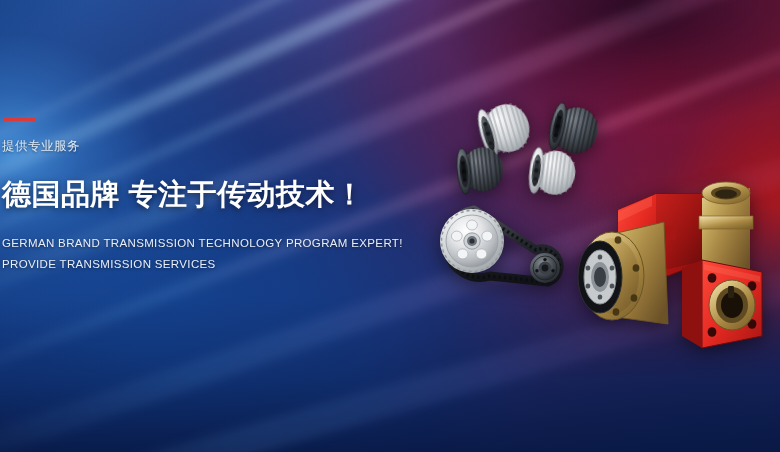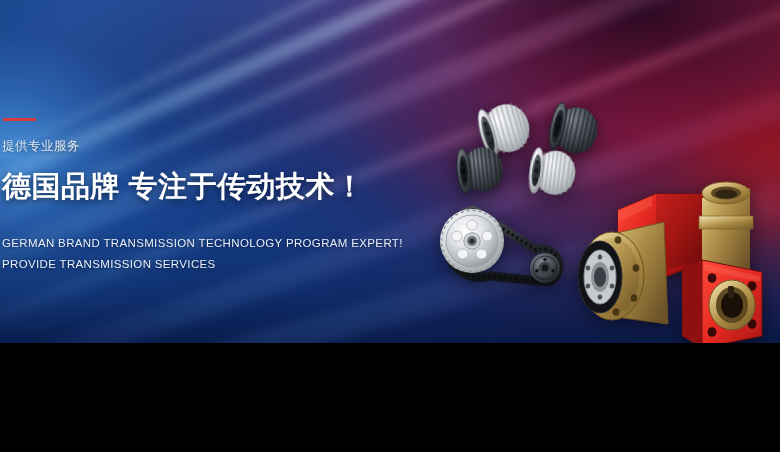--- a/index.html
+++ b/index.html
@@ -7,21 +7,21 @@
     padding: 0;
     background: #000;
   }
   body {
     font-family: "Liberation Sans", sans-serif;
   }
 
   #banner {
     position: relative;
     width: 780px;
-    height: 343px;
+    height: 452px;
     overflow: hidden;
     background: #12255e;
     user-select: none;
   }
 
   
   .bg-layer { position: absolute; inset: 0; }
 
   
   .bg-base {
@@ -161,31 +161,31 @@
   }
   .subtitle {
     margin-top: 17px;
     font-size: 12.5px;
     letter-spacing: 0.5px;
     color: #dfeaf6;
     text-shadow: 0 1px 3px rgba(0,0,0,0.45);
     font-weight: 400;
   }
   .headline {
-    margin-top: 14px;
+    margin-top: 22px;
     font-size: 29px;
     line-height: 34px;
     font-weight: 700;
     color: #ffffff;
     letter-spacing: 0.5px;
     text-shadow: 0 2px 6px rgba(0,0,0,0.50);
     white-space: nowrap;
   }
   .eng {
-    margin-top: 30px;
+    margin-top: 22px;
     font-size: 11.5px;
     line-height: 21px;
     letter-spacing: 0.35px;
     color: #e7eef8;
     text-shadow: 0 1px 3px rgba(0,0,0,0.45);
   }
   .eng div { white-space: nowrap; }
 
   
   .art { position: absolute; inset: 0; z-index: 30; }

